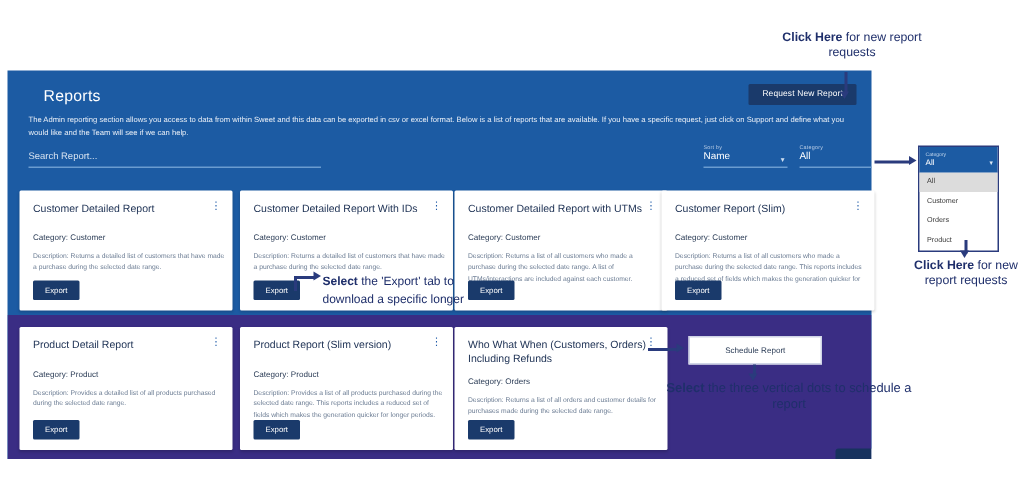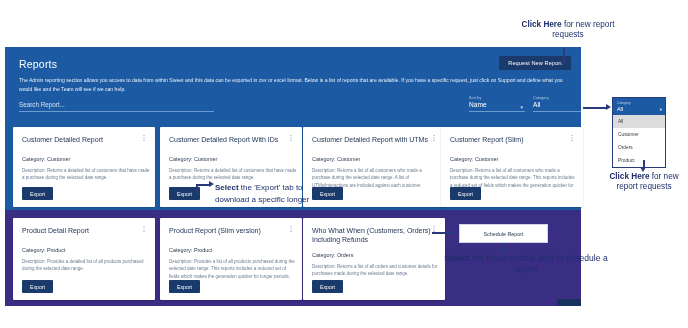--- a/index.html
+++ b/index.html
@@ -20,21 +20,21 @@
   .arrow{position:absolute;background:#2a3b7d;}
   .arrow-v{width:1.6px;}
   .arrow-h{height:1.6px;}
   .arrowhead{position:absolute;width:0;height:0;}
   .ah-down{border-left:3.6px solid transparent;border-right:3.6px solid transparent;border-top:5px solid #2a3b7d;}
   .ah-right{border-top:3.6px solid transparent;border-bottom:3.6px solid transparent;border-left:5px solid #2a3b7d;}
 
   
   .app{position:absolute;left:5px;top:47px;width:576px;height:259px;background:#1c5ba3;overflow:hidden;}
   .app-lower{position:absolute;left:0;top:163px;width:576px;height:96px;background:#3a2d84;}
-  .app-title{position:absolute;left:14px;top:11px;font-size:10.5px;color:#ffffff;font-weight:normal;letter-spacing:.2px;}
+  .app-title{position:absolute;left:24px;top:11px;font-size:10.5px;color:#ffffff;font-weight:normal;letter-spacing:.2px;}
 
   .req-btn{position:absolute;right:10px;top:9px;background:#1a3a6b;color:#ffffff;
     border:none;font-size:5.6px;padding:4px 9px;border-radius:1px;
     font-family:"Liberation Sans",sans-serif;cursor:pointer;letter-spacing:.1px;}
 
   .desc{position:absolute;left:14px;top:29px;width:548px;font-size:5.1px;color:#e9eff7;line-height:1.75;}
 
   .search{position:absolute;left:14px;top:54px;width:195px;font-size:6.3px;color:#d6e2f0;
     border-bottom:1px solid #6a9cd0;padding-bottom:3px;}
 

